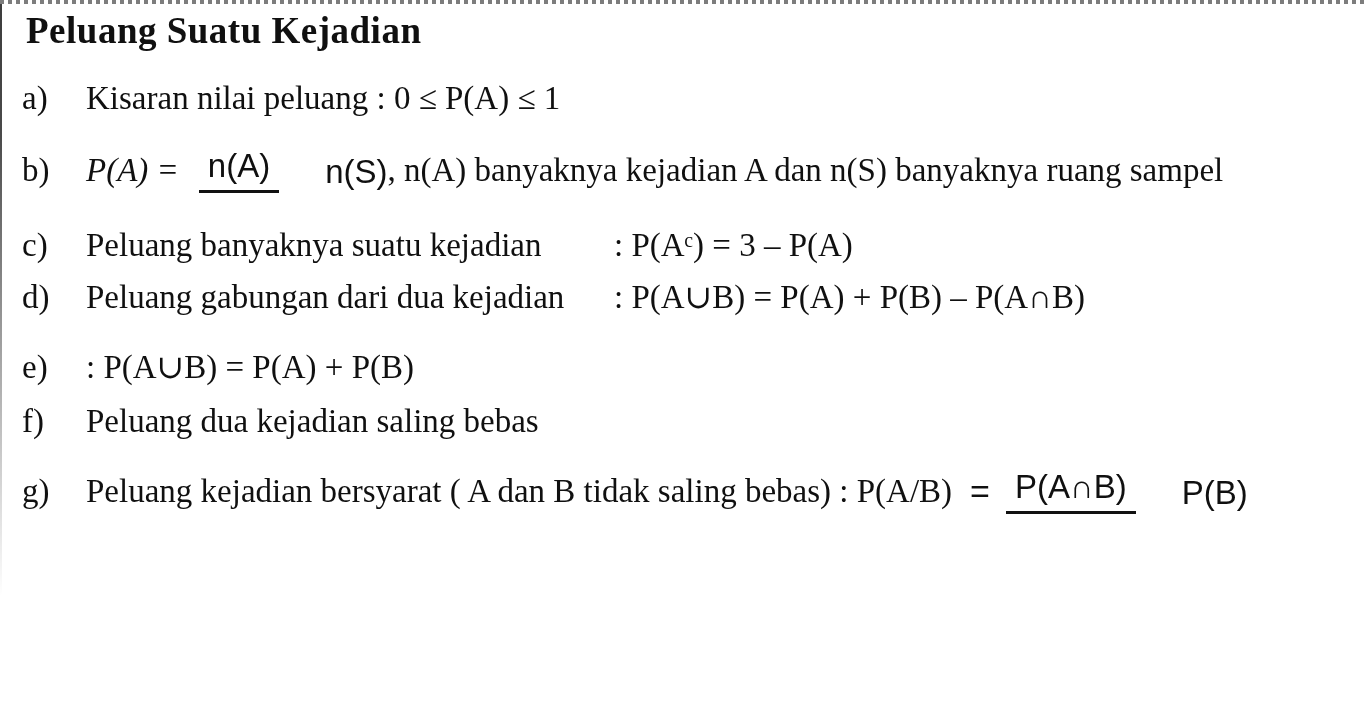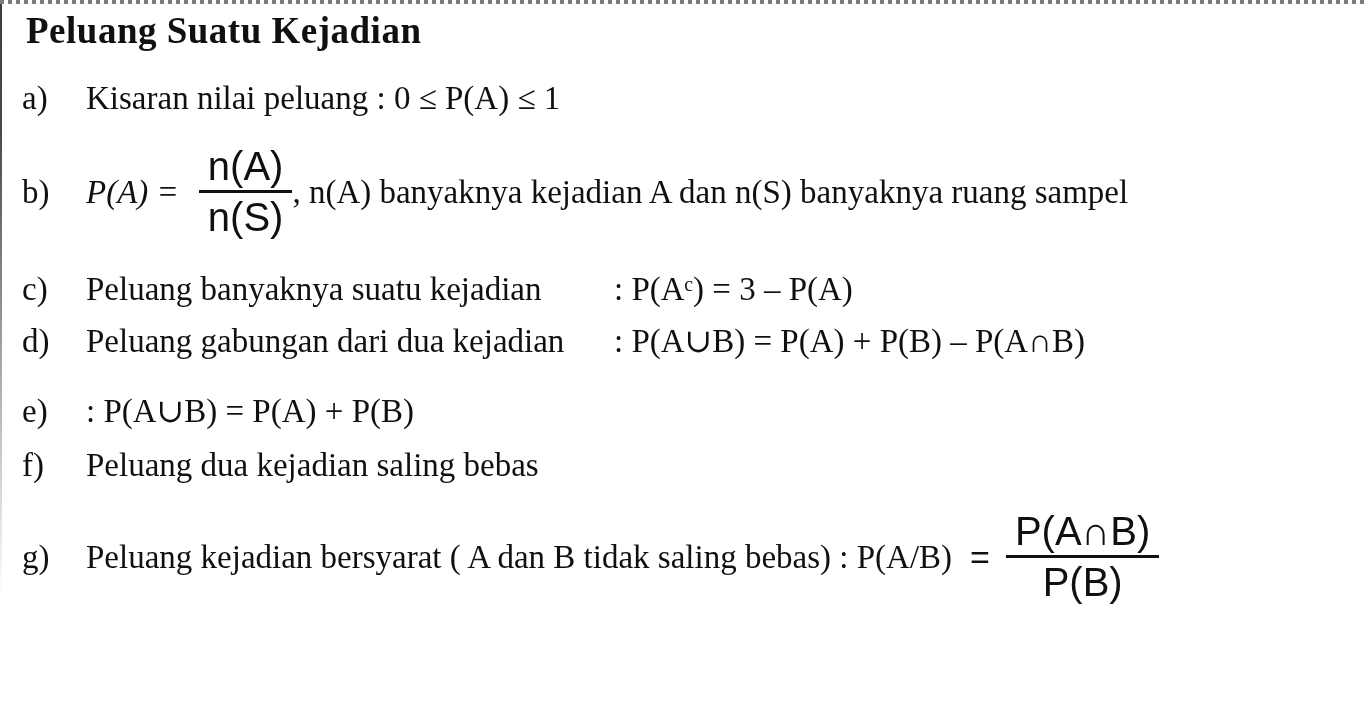--- a/index.html
+++ b/index.html
@@ -9,25 +9,25 @@
        background:repeating-linear-gradient(90deg,#7d7d7d 0 4px,#ffffff 4px 8px);}
   .left-line{position:absolute;top:4px;left:0;width:2px;height:592px;
        background:linear-gradient(#3d3d3d 0%,#4a4a4a 22%,#9a9a9a 55%,rgba(255,255,255,0) 100%);}
   .content{position:absolute;top:4px;left:0;width:1344px;padding-left:22px;box-sizing:border-box;}
   .title{font-weight:bold;font-size:37px;line-height:46px;margin:4px 0 0 4px;letter-spacing:0.5px;}
   .row{display:flex;align-items:center;font-size:33px;line-height:40px;white-space:nowrap;}
   .lbl{flex:none;width:64px;}
   .desc-c{flex:none;width:528px;}
   .desc-e{flex:none;width:824px;}
   .formula{flex:none;}
-  .frac{display:inline-flex;flex-direction:column;align-items:center;
+  .frac{display:inline-flex;flex-direction:row;align-items:center;
         font-family:"Liberation Sans","DejaVu Sans",sans-serif;
-        font-size:40px;line-height:40px;text-align:center;}
+        font-size:33px;line-height:40px;text-align:center;}
   .frac .num{padding:0 9px 4px 9px;border-bottom:3px solid #111;}
-  .frac .den{padding-top:4px;}
+  .frac .den{padding-top:4px;margin-left:46px;}
   .row-a{margin-top:24px;}
   .row-b{margin-top:28px;}
   .row-b .pre{margin-right:20px;font-style:italic;}
   .row-b .post{}
   .row-c{margin-top:32px;}
   .row-d{margin-top:12px;}
   .row-e{margin-top:30px;}
   .row-f{margin-top:14px;}
   .row-g{margin-top:26px;}
   .row-g .equals{font-family:"Liberation Sans","DejaVu Sans",sans-serif;

